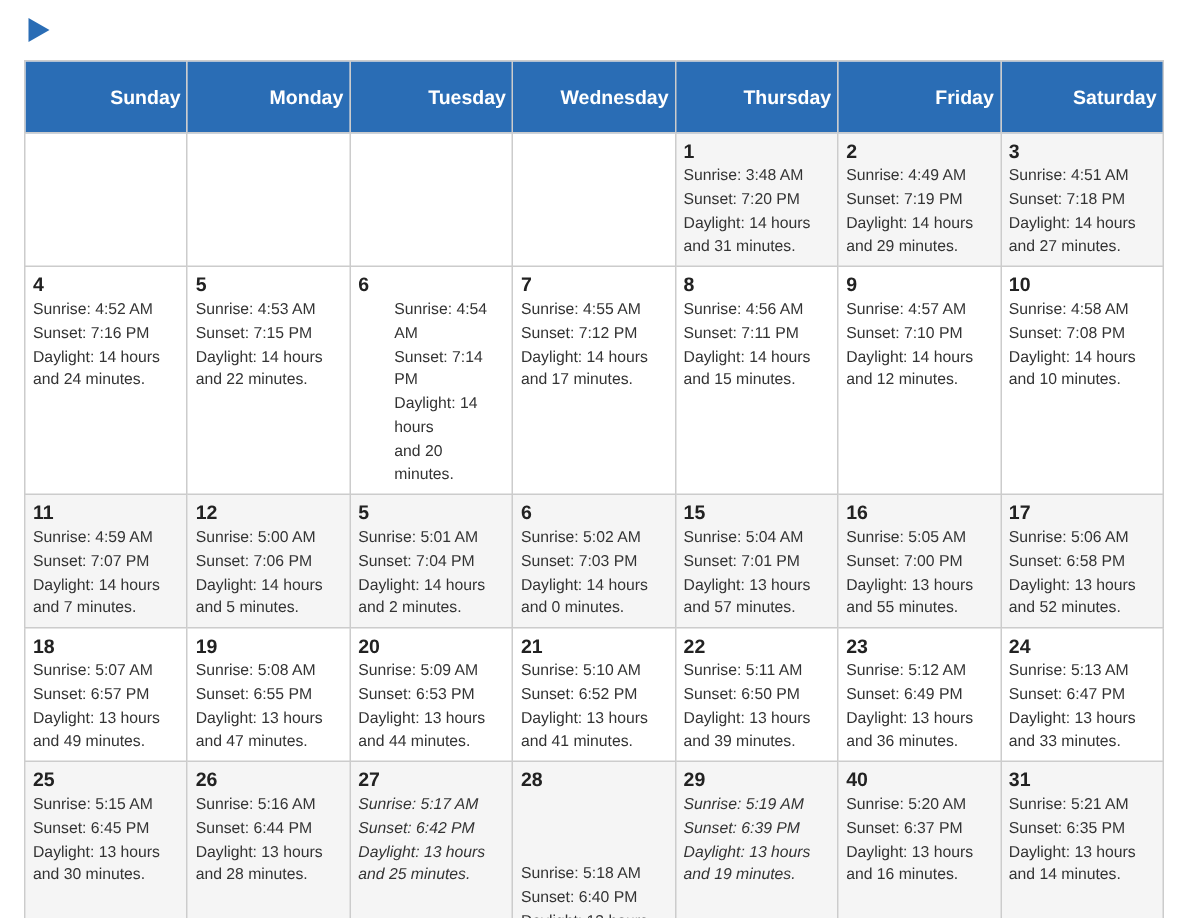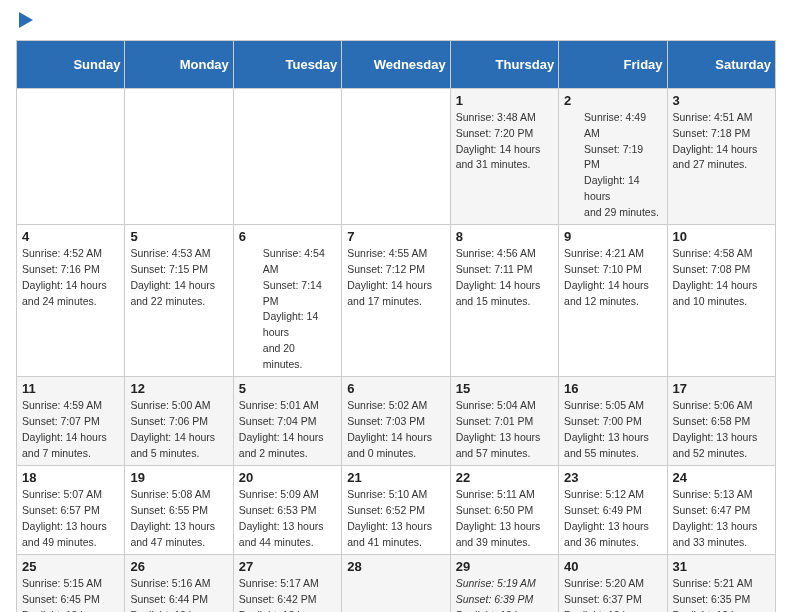--- a/index.html
+++ b/index.html
@@ -130,21 +130,21 @@
         <td class="empty-cell"></td>
         <td>
           <div class="day-number">1</div>
           <div class="day-info" style="white-space: pre-line;">Sunrise: 3:48 AM
 Sunset: 7:20 PM
 Daylight: 14 hours
 and 31 minutes.</div>
         </td>
         <td>
           <div class="day-number">2</div>
-          <div class="day-info" style="white-space: pre-line; margin-left: 20px;">Sunrise: 4:49 AM
+          <div class="day-info" style="white-space: pre-line;">Sunrise: 4:49 AM
 Sunset: 7:19 PM
 Daylight: 14 hours
 and 29 minutes.</div>
         </td>
         <td>
           <div class="day-number">3</div>
           <div class="day-info" style="white-space: pre-line;">Sunrise: 4:51 AM
 Sunset: 7:18 PM
 Daylight: 14 hours
 and 27 minutes.</div>
@@ -181,21 +181,21 @@
         </td>
         <td>
           <div class="day-number">8</div>
           <div class="day-info" style="white-space: pre-line;">Sunrise: 4:56 AM
 Sunset: 7:11 PM
 Daylight: 14 hours
 and 15 minutes.</div>
         </td>
         <td>
           <div class="day-number">9</div>
-          <div class="day-info" style="white-space: pre-line;">Sunrise: 4:21 AM
+          <div class="day-info" style="white-space: pre-line;">Sunrise: 4:57 AM
 Sunset: 7:10 PM
 Daylight: 14 hours
 and 12 minutes.</div>
         </td>
         <td>
           <div class="day-number">10</div>
           <div class="day-info" style="white-space: pre-line;">Sunrise: 4:58 AM
 Sunset: 7:08 PM
 Daylight: 14 hours
 and 10 minutes.</div>
@@ -313,21 +313,21 @@
         </td>
         <td>
           <div class="day-number">26</div>
           <div class="day-info" style="white-space: pre-line;">Sunrise: 5:16 AM
 Sunset: 6:44 PM
 Daylight: 13 hours
 and 28 minutes.</div>
         </td>
         <td>
           <div class="day-number">27</div>
-          <div class="day-info" style="white-space: pre-line;">Sunrise: 5:17 AM
+          <div class="day-info" style="white-space: pre-line; font-style: italic;">Sunrise: 5:17 AM
 Sunset: 6:42 PM
 Daylight: 13 hours
 and 25 minutes.</div>
         </td>
         <td>
           <div class="day-number">28</div>
           <div class="day-info" style="white-space: pre-line; margin-top: 48px;">Sunrise: 5:18 AM
 Sunset: 6:40 PM
 Daylight: 13 hours
 and 22 minutes.</div>

